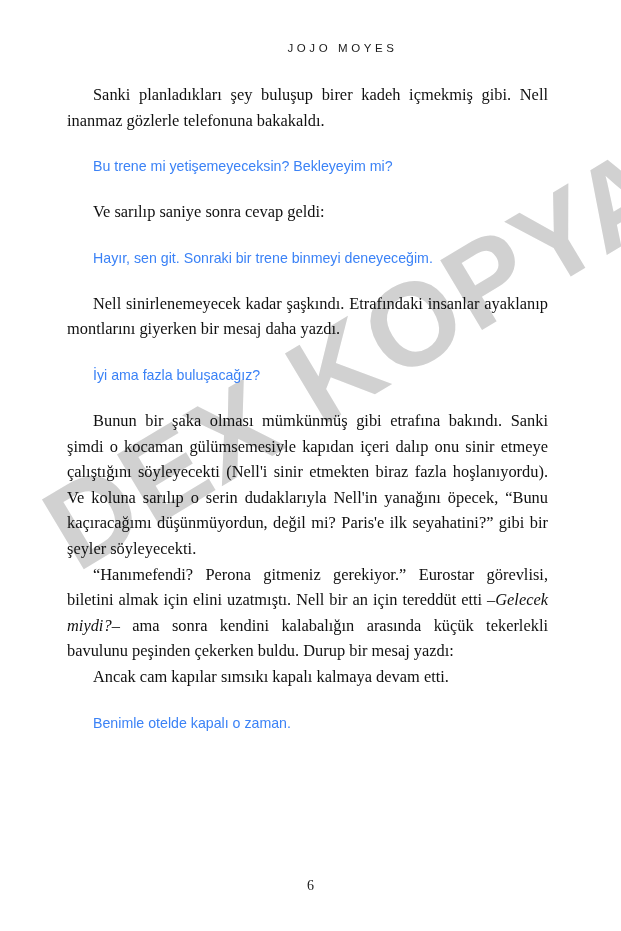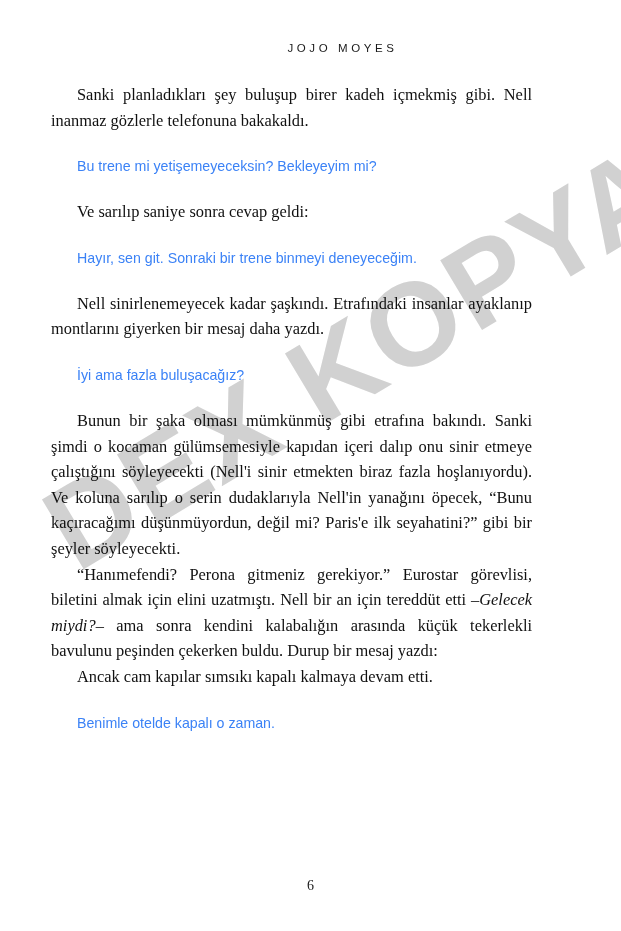--- a/index.html
+++ b/index.html
@@ -61,21 +61,21 @@
     font-family: "Liberation Sans", sans-serif;
     font-size: 11.5px;
     letter-spacing: 3.6px;
     color: #1a1a1a;
     text-transform: uppercase;
   }
 
   
   #text-block {
     position: absolute;
-    left: 51px;
+    left: 67px;
     top: 82px;
     width: 481px;
     z-index: 10;
   }
 
   p {
     margin: 0;
     font-size: 16.4px;
     line-height: 25.6px;
     text-align: justify;

